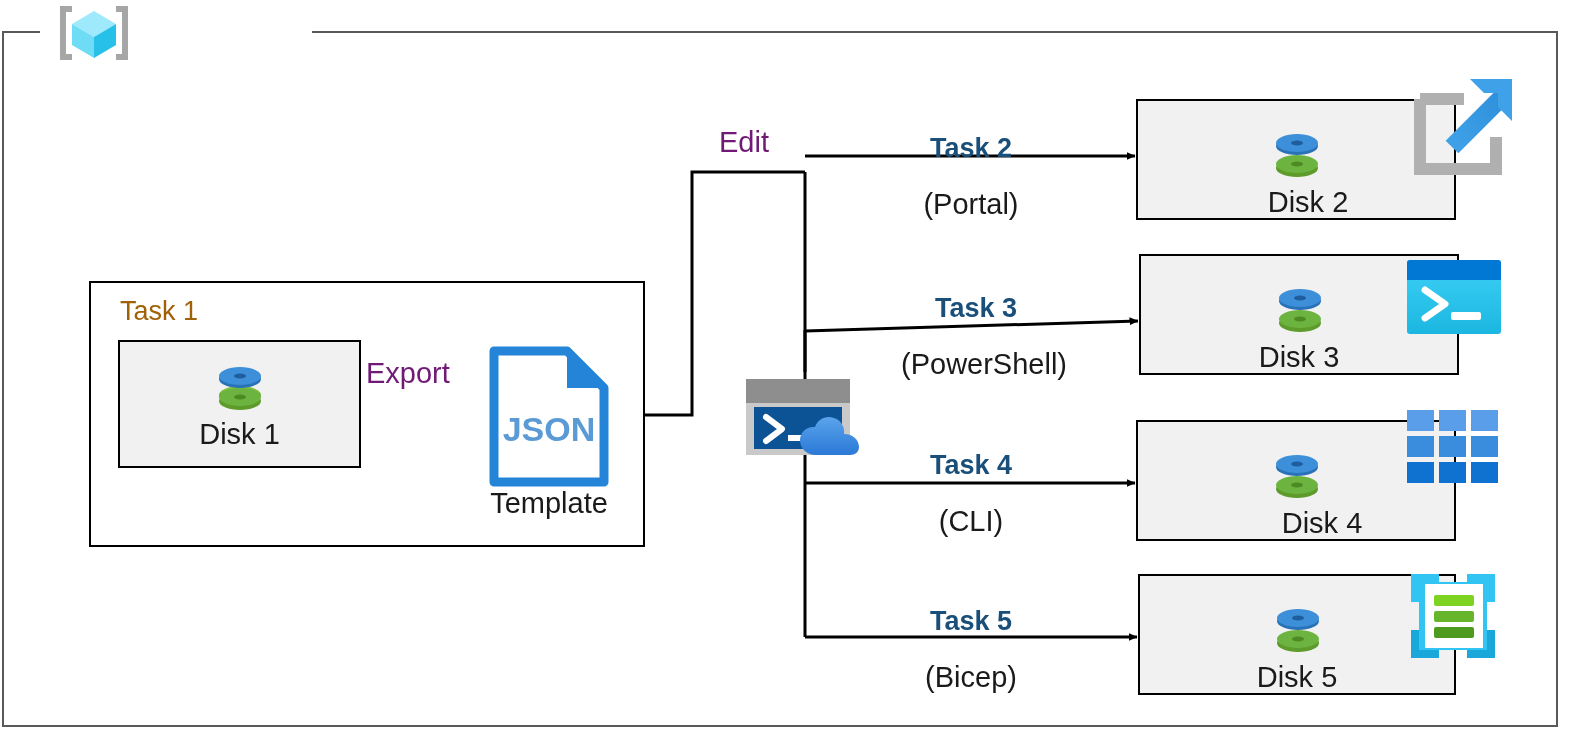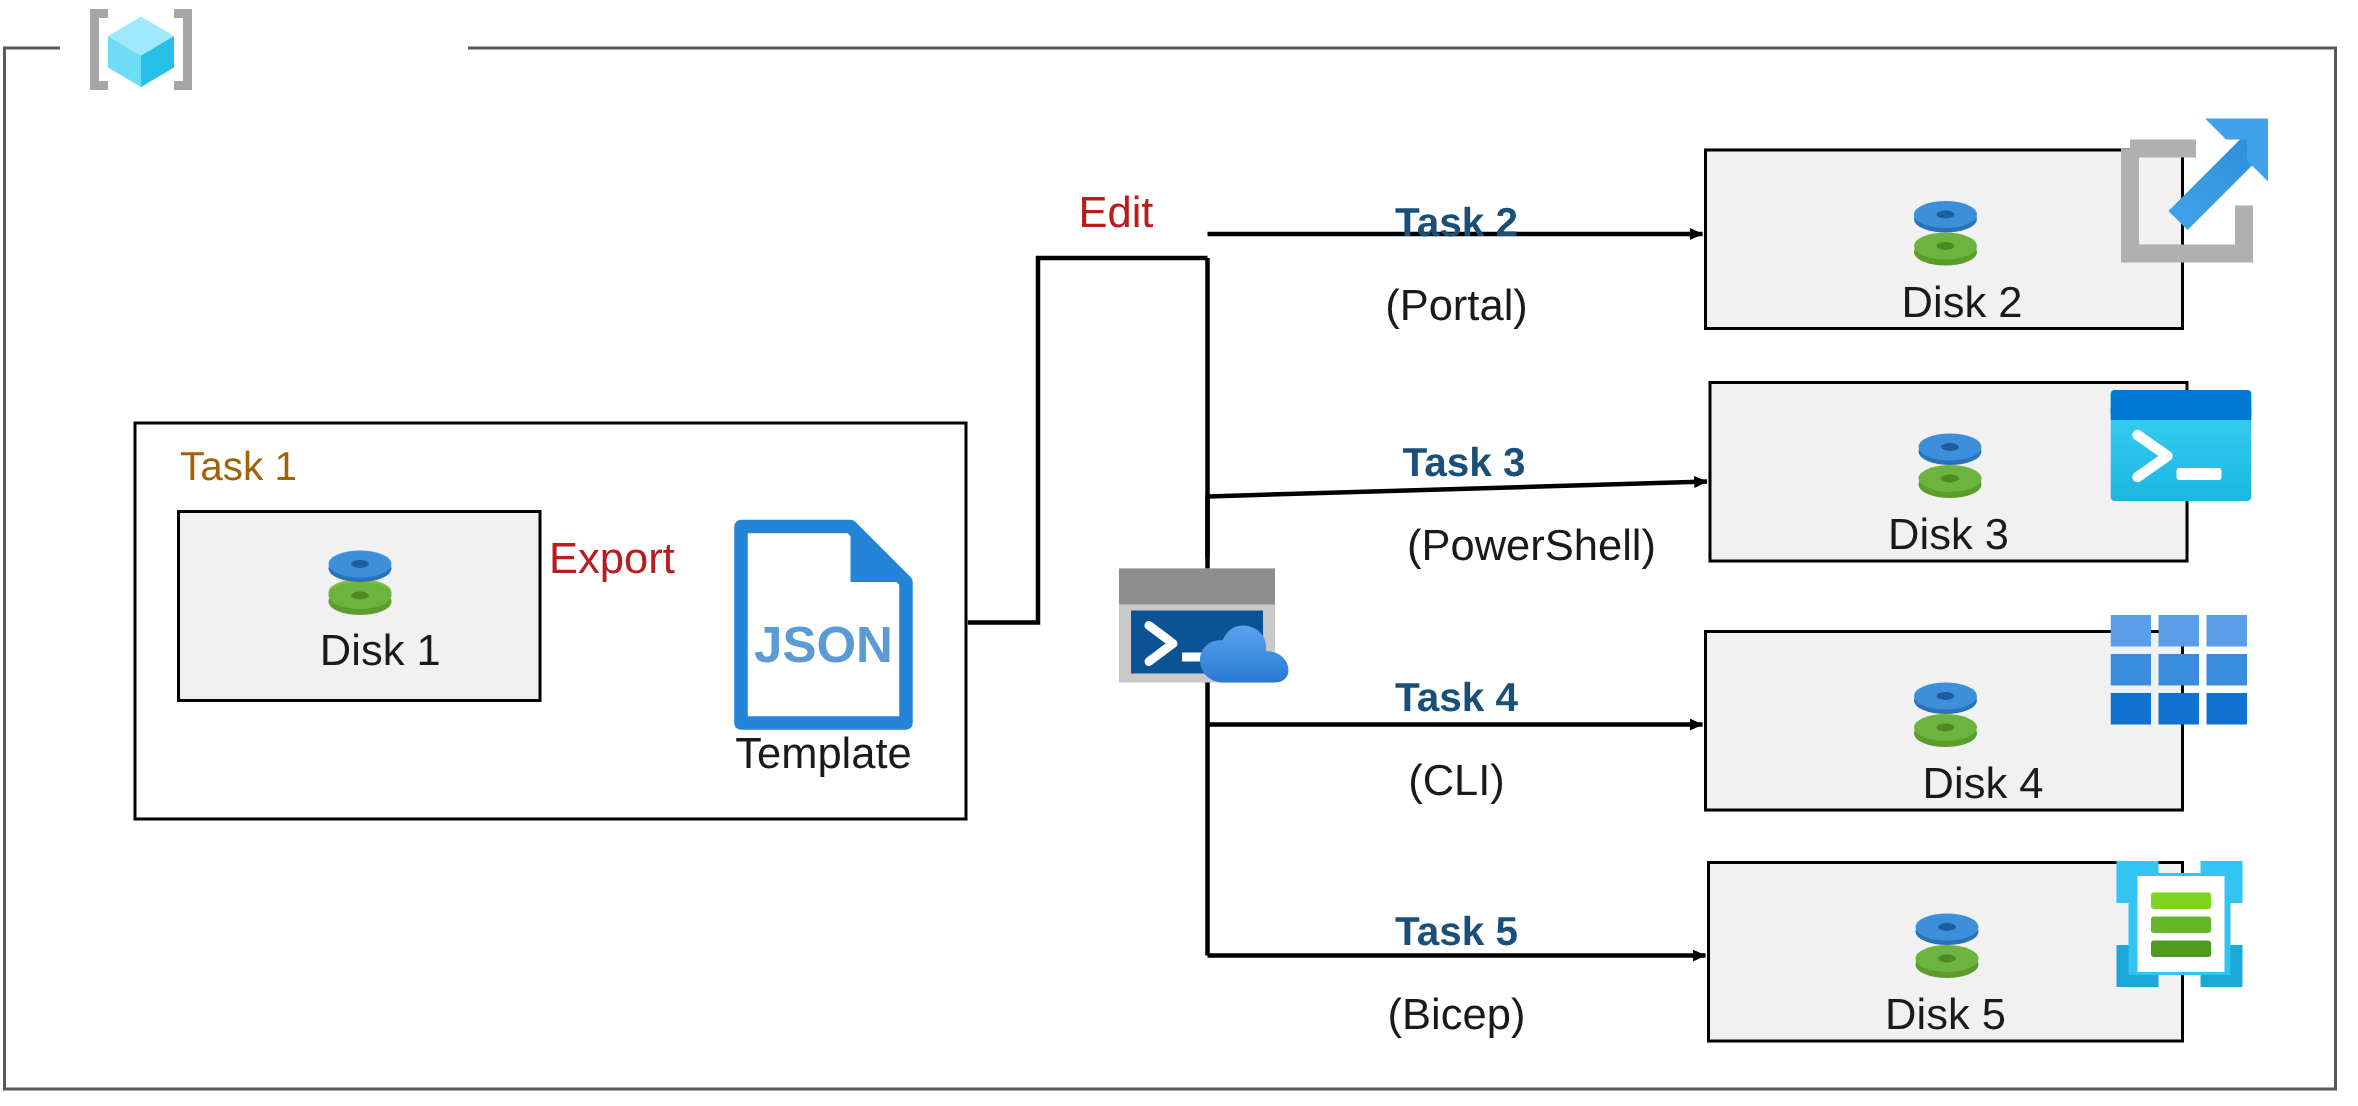--- a/index.html
+++ b/index.html
@@ -90,21 +90,21 @@
   }
   .disk-icon {
     position: absolute;
     width: 56px;
     height: 56px;
   }
   
   .plain-text {
     position: absolute;
     font-size: 29px;
-    color: #b91c1c;
+    color: #701a75;
     white-space: nowrap;
   }
   .task-name {
     position: absolute;
     font-size: 27px;
     font-weight: bold;
     color: #1a4f7a;
     white-space: nowrap;
     text-align: center;
   }
@@ -214,21 +214,21 @@
     <svg viewBox="0 0 56 56" width="56" height="56" xmlns="http://www.w3.org/2000/svg">
       <ellipse cx="28" cy="34" rx="21" ry="9" fill="url(#gDiskBot)"></ellipse>
       <ellipse cx="28" cy="40" rx="21" ry="9" fill="#5d9b2b"></ellipse>
       <ellipse cx="28" cy="36" rx="21" ry="9" fill="#6cb33f"></ellipse>
       <ellipse cx="28" cy="36" rx="6" ry="2.6" fill="#4e8a24"></ellipse>
       <ellipse cx="28" cy="18" rx="21" ry="9" fill="#2a72b8"></ellipse>
       <ellipse cx="28" cy="15" rx="21" ry="9" fill="#3c8fd8"></ellipse>
       <ellipse cx="28" cy="15" rx="6" ry="2.6" fill="#1f5e9e"></ellipse>
     </svg>
   </div>
-  <div class="res-label" style="left:118px; top:418px; width:243px;margin-left:14px;">Disk 1</div>
+  <div class="res-label" style="left:118px; top:418px; width:243px;">Disk 1</div>
 
   <div class="plain-text" style="left:366px; top:357px;">Export</div>
 
   <div class="icon-abs" style="left:489px; top:335px; width:120px; height:141px;">
     <svg viewBox="0 0 120 141" width="120" height="141" xmlns="http://www.w3.org/2000/svg">
       <path d="M5,5 L78,5 L115,42 L115,136 L5,136 Z" fill="#ffffff" stroke="#2485d8" stroke-width="9" stroke-linejoin="round"></path>
       <path d="M78,5 L115,42 L78,42 Z" fill="#2485d8"></path>
       <text x="60" y="95" font-family="'Liberation Sans', sans-serif" font-size="34" font-weight="bold" fill="#5b9bd5" text-anchor="middle">JSON</text>
     </svg>
   </div>
@@ -266,21 +266,21 @@
   <div class="icon-abs" style="left:1408px; top:62px; width:108px; height:104px;">
     <svg viewBox="0 0 108 104" width="108" height="104" xmlns="http://www.w3.org/2000/svg">
       <path d="M12,26 L12,96 L88,96 L88,64" fill="none" stroke="#b0b0b0" stroke-width="12" stroke-linecap="butt"></path>
       <path d="M12,26 L56,26" fill="none" stroke="#b0b0b0" stroke-width="12"></path>
       <path d="M44,74 L96,22" stroke="url(#gPortalArrow)" stroke-width="18" stroke-linecap="butt"></path>
       <path d="M62,6 L104,6 L104,48 L90,34 L90,20 L76,20 Z" fill="#3fa2e8"></path>
     </svg>
   </div>
 
   <div class="task-name" style="left:806px; top:293px; width:340px;">Task 3</div>
-  <div class="task-tool" style="left:806px; top:332px; width:356px;padding-left:37px;">(PowerShell)</div>
+  <div class="task-tool" style="left:806px; top:332px; width:356px;">(PowerShell)</div>
 
   <div class="res-box" style="left:1139px; top:254px; width:320px; height:121px;"></div>
   <div class="icon-abs disk-icon" style="left:1272px; top:272px;">
     <svg viewBox="0 0 56 56" width="56" height="56" xmlns="http://www.w3.org/2000/svg">
       <ellipse cx="28" cy="40" rx="21" ry="9" fill="#5d9b2b"></ellipse>
       <ellipse cx="28" cy="36" rx="21" ry="9" fill="#6cb33f"></ellipse>
       <ellipse cx="28" cy="36" rx="6" ry="2.6" fill="#4e8a24"></ellipse>
       <ellipse cx="28" cy="18" rx="21" ry="9" fill="#2a72b8"></ellipse>
       <ellipse cx="28" cy="15" rx="21" ry="9" fill="#3c8fd8"></ellipse>
       <ellipse cx="28" cy="15" rx="6" ry="2.6" fill="#1f5e9e"></ellipse>

